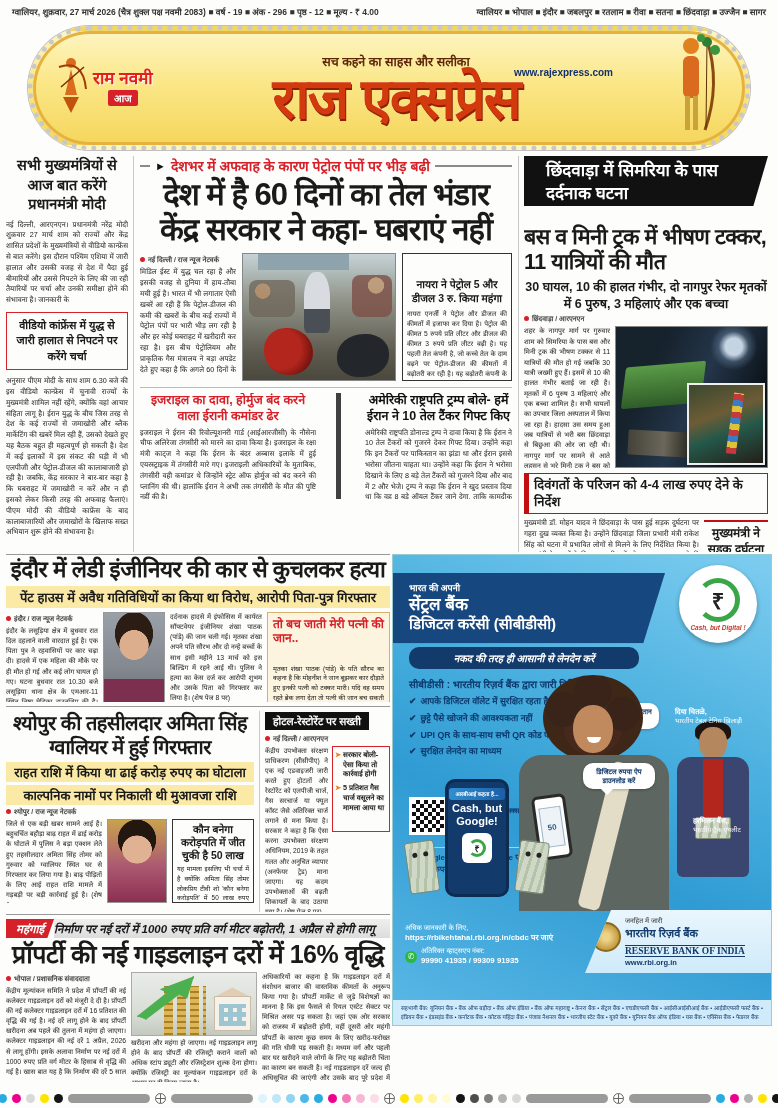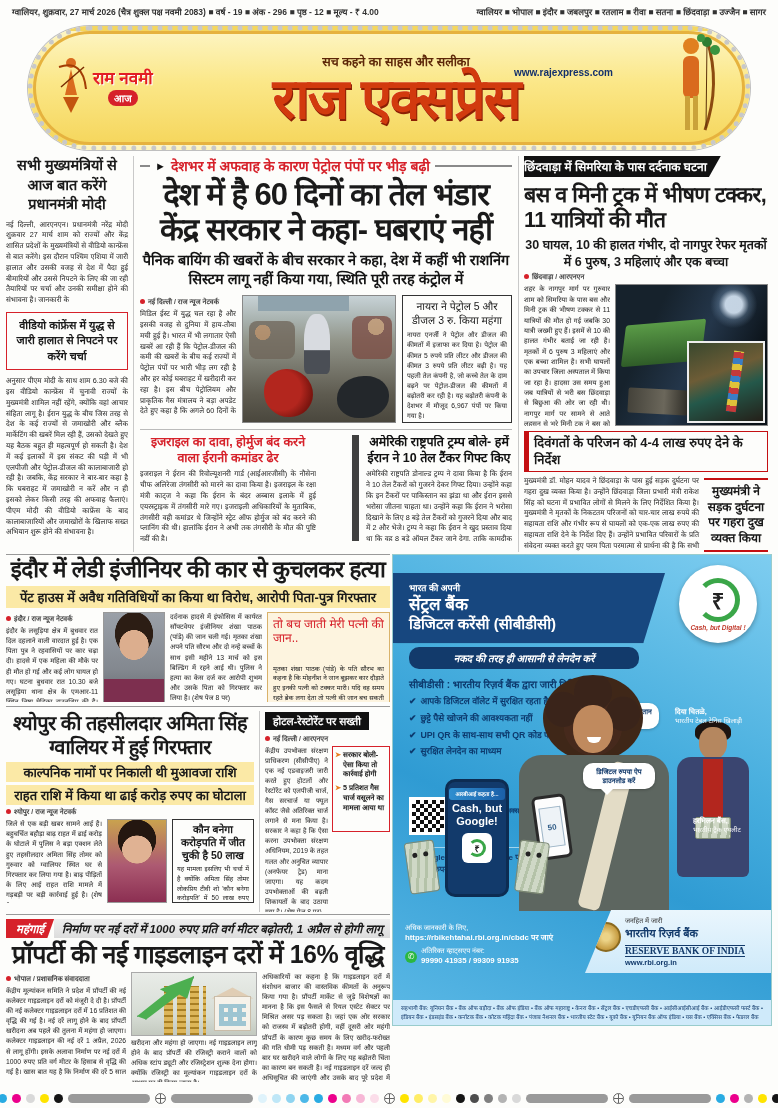--- a/index.html
+++ b/index.html
@@ -14,21 +14,21 @@
     justify-content:space-between; font-size:8.5px; font-weight:bold; color:#333; }
   
   .masthead { position:absolute; top:26px; left:28px; right:28px; height:124px;
     border-radius:62px; border:5px dotted #c8c8c8;
     background:linear-gradient(180deg,#fdf5c2 0%,#fbe788 45%,#f5d65c 100%);
     box-shadow: inset 0 0 0 3px #e6b23e, 0 0 0 1px #bfbfbf;
     display:flex; align-items:center; padding:0 22px; }
   .mh-left { width:118px; display:flex; align-items:center; gap:4px; }
   .mh-festival { text-align:center; }
   .mh-fest1 { font-size:17px; font-weight:800; color:#e31e24; text-shadow:1px 1px 0 #fff; line-height:1.05; }
-  .mh-fest2 { display:inline-block; margin-top:2px; background:#d6212a; color:#fff; font-weight:bold; font-size:10px; padding:1px 6px; border-radius:8px; }
+  .mh-fest2 { display:inline-block; margin-top:2px; background:#d6212a; color:#fff; font-weight:bold; font-size:10px; padding:1px 6px; border-radius:2px; }
   .mh-center { flex:1; text-align:center; position:relative; padding-top:6px; }
   .mh-tagline { font-size:12.5px; font-weight:bold; color:#5d2708; }
   .mh-title { font-size:56px; font-weight:800; color:#d23a0e; letter-spacing:-2px; line-height:1.05;
     text-shadow:1px 2px 0 #8c1f05, 0 0 1px #fff; }
   .mh-site { position:absolute; top:20px; right:6px; font-size:10px; font-weight:bold; color:#13306c; }
   .mh-right { width:104px; height:100%; display:flex; align-items:center; justify-content:flex-end; }
   
   .bt { font-size:7.2px; line-height:1.5; text-align:justify; color:#222; }
   .byline { display:flex; align-items:center; gap:3px; font-size:6.9px; font-weight:bold; color:#444; margin:2px 0 3px; }
   .byline .dot { width:5px; height:5px; border-radius:50%; background:#d6212a; flex:0 0 auto; }
@@ -43,31 +43,31 @@
   .kicker-row { display:flex; align-items:center; gap:5px; margin-bottom:3px; }
   .kicker-row .kline { height:2px; background:#8a8a8a; flex:0 0 10px; }
   .kicker-row .kline.grow { flex:1 1 auto; }
   .kicker-arrow { color:#111; font-size:11px; }
   .oil-kicker { color:#d6212a; font-weight:800; font-size:14px; white-space:nowrap; }
   .oil-headline { font-size:31px; font-weight:800; text-align:center; line-height:1.12; letter-spacing:-1px; }
   .oil-subhead { font-size:14.5px; font-weight:800; text-align:center; line-height:1.3; margin-top:4px; color:#141414; }
   .oil-row3 { display:grid; grid-template-columns:96px 1fr 110px; column-gap:6px; height:128px; margin-top:6px; }
   .oil-row3 .bt { overflow:hidden; }
   .naira-box { border:1px solid #333; padding:4px 4px; overflow:hidden; }
-  .naira-h { font-size:10.5px; font-weight:400; text-align:center; line-height:1.3; margin-bottom:3px; }
+  .naira-h { font-size:10.5px; font-weight:700; text-align:center; line-height:1.3; margin-bottom:3px;margin-top:20px; }
   .naira-box .bt { font-size:6.7px; }
   .oil-row4 { display:grid; grid-template-columns:1fr 1fr; column-gap:20px; border-top:1px solid #bbb; margin-top:6px; padding-top:5px; height:112px; }
   .sub-art { overflow:hidden; }
-  .sub-art + .sub-art { border-left:7px solid #404040; padding-left:7px;margin-left:16px; }
+  .sub-art + .sub-art { border-left:5px solid #404040; padding-left:24px; }
   .sub-h-red { color:#d6212a; font-size:12.5px; font-weight:800; text-align:center; line-height:1.25; margin-bottom:3px; }
   .sub-h-blk { color:#111; font-size:12.5px; font-weight:800; text-align:center; line-height:1.25; margin-bottom:3px; }
   
   .col-right { overflow:hidden; }
-  .crash-kicker { display:inline-block; background:#111; color:#fff; font-weight:800; font-size:12px; padding:2px 14px 2px 0;
-    clip-path:polygon(0 0,100% 0,94% 100%,0 100%); margin-bottom:6px; }
+  .crash-kicker { display:inline-block; background:#111; color:#fff; font-weight:800; font-size:17px; padding:2px 14px 2px 22px;
+    clip-path:polygon(0 0,100% 0,94% 100%,0 100%); margin-bottom:19px; }
   .crash-headline { font-size:21.5px; font-weight:800; line-height:1.18; letter-spacing:-.5px; }
   .crash-subhead { font-size:12.5px; font-weight:800; text-align:center; line-height:1.35; margin-top:3px; }
   .crash-row { display:grid; grid-template-columns:86px 1fr; column-gap:5px; height:142px; margin-top:2px; }
   .crash-row .bt { overflow:hidden; font-size:6.9px; }
   .photo-crash { position:relative; background:
       radial-gradient(circle at 78% 14%, rgba(215,230,245,.9) 0 5%, rgba(120,150,180,.35) 9%, transparent 14%),
       linear-gradient(115deg,#16222c 25%,#24364a 52%,#0b1218 82%); border:1px solid #888; }
   .crash-bus { position:absolute; left:5%; top:26%; width:52%; height:30%;
       background:linear-gradient(180deg,#5a9b47,#2f5c28); transform:skewX(-12deg) rotate(-5deg); border-radius:3px; }
   .crash-debris { position:absolute; left:8%; bottom:8%; width:40%; height:18%;
@@ -86,21 +86,21 @@
   .ind-headline { font-size:22.5px; font-weight:800; text-align:center; line-height:1.1; letter-spacing:-.5px; }
   .ind-subhead { font-size:13px; padding:2px 0; margin-top:3px; }
   .ind-row { display:grid; grid-template-columns:92px 62px 92px 1fr; column-gap:5px; height:96px; margin-top:4px; }
   .ind-row .bt { overflow:hidden; font-size:6.8px; }
   .photo-portrait { position:relative; border:1px solid #999; background:
       radial-gradient(ellipse 40% 26% at 50% 34%, #dcae8e 0 60%, transparent 62%),
       radial-gradient(ellipse 52% 38% at 50% 22%, #2c1d14 0 60%, transparent 62%),
       linear-gradient(180deg,#9aa0a8 0%,#83888f 60%,#62666c 100%); }
   .photo-portrait .shawl { position:absolute; bottom:0; width:100%; height:30%; background:#7d2f4f; }
   .wife-box { background:#fdf4df; border:1px solid #d9b26a; padding:4px 5px; overflow:hidden; }
-  .wife-h { color:#d6212a; font-size:12px; font-weight:400; line-height:1.2; margin-bottom:18px; }
+  .wife-h { color:#d6212a; font-size:12px; font-weight:700; line-height:1.2; margin-bottom:18px; }
   .wife-box .bt { font-size:6.5px; }
   
   .band-lower { position:absolute; top:706px; left:6px; width:384px; height:206px; display:grid; grid-template-columns:248px 131px; column-gap:5px; border-top:1px solid #999; padding-top:4px; }
   .shy-headline { font-size:20px; font-weight:800; text-align:center; line-height:1.2; letter-spacing:-.5px; }
   .shy-sub { font-size:13px; padding:1px 0; margin-top:3px; }
   .shy-row { display:grid; grid-template-columns:96px 60px 1fr; column-gap:5px; height:84px; margin-top:3px; }
   .shy-row .bt { overflow:hidden; font-size:6.8px; }
   .photo-portrait2 { position:relative; border:1px solid #999; background:
       radial-gradient(ellipse 42% 28% at 50% 36%, #e0b293 0 60%, transparent 62%),
       radial-gradient(ellipse 54% 40% at 50% 24%, #241710 0 60%, transparent 62%),
@@ -115,21 +115,21 @@
   .lpg-row .bt { font-size:6.7px; }
   .lpg-bullets { border:1.5px solid #d6212a; padding:3px 2px; height:86px; overflow:hidden; }
   .lpg-bullet { display:flex; gap:2px; font-size:7.2px; font-weight:bold; line-height:1.35; margin-bottom:4px; }
   .b-arrow { color:#e87c1e; font-weight:800; flex:0 0 auto; }
   
   .band-prop { position:absolute; top:914px; left:6px; width:384px; height:168px; overflow:hidden; border-top:1px solid #999; padding-top:4px; }
   .prop-strip { display:flex; align-items:stretch; height:19px; }
   .prop-label { background:#d6212a; color:#fff; font-weight:800; font-style:italic; font-size:11.5px; padding:2px 10px;
       clip-path:polygon(0 0,100% 0,86% 100%,0 100%); display:flex; align-items:center; }
   .prop-striph { flex:1; background:linear-gradient(180deg,#efefef,#dcdcdc); font-weight:800; font-style:italic; font-size:11.5px;
-      display:flex; align-items:center; padding-left:8px; }
+      display:flex; align-items:center; padding-left:0; }
   .prop-headline { font-size:25px; font-weight:800; text-align:center; line-height:1.1; letter-spacing:-.5px; margin-top:3px; }
   .prop-row { display:grid; grid-template-columns:120px 126px 1fr; column-gap:5px; height:106px; margin-top:3px; }
   .prop-row .bt { overflow:hidden; font-size:6.8px; }
   .prop-mid { display:flex; flex-direction:column; gap:2px; }
   .photo-house { position:relative; height:64px; border:1px solid #aaa; background:linear-gradient(180deg,#e9ece8,#d6dcd4 70%,#c3c9bf); overflow:hidden; }
   .ph-coins { position:absolute; left:26%; bottom:0; width:34%; height:78%;
       background:repeating-linear-gradient(0deg,#a87f23 0 2px,#ddb659 2px 6px);
       -webkit-mask:repeating-linear-gradient(90deg,#000 0 9px,transparent 9px 13px); mask:repeating-linear-gradient(90deg,#000 0 9px,transparent 9px 13px); }
   .ph-house { position:absolute; right:4%; bottom:6%; width:30%; height:56%; background:#f6f2ea; border:1px solid #c9bca8; }
   .ph-roof { position:absolute; right:2%; bottom:58%; width:34%; height:18%; background:#e0cdb4; clip-path:polygon(0 100%,50% 0,100% 100%); }
@@ -298,21 +298,20 @@
 
     <div class="col-center">
       <div class="kicker-row">
         <span class="kline"></span>
         <span class="kicker-arrow">►</span>
         <span class="oil-kicker">देशभर में अफवाह के कारण पेट्रोल पंपों पर भीड़ बढ़ी</span>
         <span class="kline grow"></span>
       </div>
       <div class="oil-headline">देश में है 60 दिनों का तेल भंडार</div>
       <div class="oil-headline">केंद्र सरकार ने कहा- घबराएं नहीं</div>
-      <div class="oil-subhead">पैनिक बायिंग की खबरों के बीच सरकार ने कहा, देश में कहीं भी राशनिंग सिस्टम लागू नहीं किया गया, स्थिति पूरी तरह कंट्रोल में</div>
       <div class="oil-row3">
         <div>
           <div class="byline">
             <span class="dot"></span>
             <span>नई दिल्ली / राज न्यूज नेटवर्क</span>
           </div>
           <div class="bt" style="height:108px;">मिडिल ईस्ट में युद्ध चल रहा है और इसकी वजह से दुनिया में हाय-तौबा मची हुई है। भारत में भी लगातार ऐसी खबरें आ रही हैं कि पेट्रोल-डीजल की कमी की खबरों के बीच कई राज्यों में पेट्रोल पंपों पर भारी भीड़ लग रही है और हर कोई घबराहट में खरीदारी कर रहा है। इस बीच पेट्रोलियम और प्राकृतिक गैस मंत्रालय ने बड़ा अपडेट देते हुए कहा है कि अगले 60 दिनों के लिए कच्चे तेल की आपूर्ति पहले ही सुनिश्चित कर ली गई है, ऐसे में घबराने या पैनिक बायिंग की जरूरत नहीं है। सरकार ने साफ कहा कि सभी पेट्रोल पंप सामान्य रूप से काम कर रहे हैं और कहीं भी राशनिंग सिस्टम लागू नहीं किया गया है। पेट्रोल पंपों पर अचानक भीड़, दरअसल सोशल मीडिया पर फैलाई जा रही भ्रामक पोस्टों के बाद देखने को मिली है। (शेष पेज 8 पर)</div>
         </div>
         <div class="photo-petrol">
           <div class="p-canopy"></div>
@@ -385,22 +384,22 @@
       <div class="wife-box">
         <div class="wife-h">तो बच जाती मेरी पत्नी की जान..</div>
         <div class="bt">मृतका शंखा पाठक (पांडे) के पति सौरभ का कहना है कि मोहनीश ने जान बूझकर कार दौड़ाते हुए इनकी पत्नी को टक्कर मारी। यदि वह समय रहते ब्रेक लगा देता तो पत्नी की जान बच सकती थी। कार की टक्कर से शान्या का सिर दीवार से टकरा गया था जिससे वह बुरी तरह जख्मी हो गई थी और बाद में उपचार के दौरान उसने दम तोड़ दिया। रहवासियों ने बताया कि अपार्टमेंट के सामने वाले में कुलदीप चौधरी का पेंट हाउस है जिसका निर्माण अवैध रूप से किया गया था साथ ही अवैध गतिविधियां भी संचालित हो रही थीं। रहवासी लंबे समय से इसका विरोध कर रहे थे।</div>
       </div>
     </div>
   </div>
 
   <div class="band-lower">
     <div>
       <div class="shy-headline">श्योपुर की तहसीलदार अमिता सिंह ग्वालियर में हुई गिरफ्तार</div>
+      <div class="shy-sub yellowbar">राहत राशि में किया था ढाई करोड़ रुपए का घोटाला</div>
       <div class="shy-sub yellowbar">काल्पनिक नामों पर निकाली थी मुआवजा राशि</div>
-      <div class="shy-sub yellowbar">राहत राशि में किया था ढाई करोड़ रुपए का घोटाला</div>
       <div class="byline">
         <span class="dot"></span>
         <span>श्योपुर / राज न्यूज नेटवर्क</span>
       </div>
       <div class="shy-row">
         <div class="bt">जिले से एक बड़ी खबर सामने आई है। बहुचर्चित बहौड़ा बाढ़ राहत में ढाई करोड़ के घोटाले में पुलिस ने बड़ा एक्शन लेते हुए तहसीलदार अमिता सिंह तोमर को गुरुवार को ग्वालियर स्थित घर से गिरफ्तार कर लिया गया है। बाढ़ पीड़ितों के लिए आई राहत राशि मामले में गड़बड़ी पर बड़ी कार्रवाई हुई है। (शेष पेज 8 पर)</div>
         <div class="photo-portrait2"></div>
         <div class="kbc-box">
           <div class="kbc-h">कौन बनेगा करोड़पति में जीत चुकी है 50 लाख</div>
           <div class="bt">यह मामला इसलिए भी चर्चा में है क्योंकि अमिता सिंह तोमर लोकप्रिय टीवी शो 'कौन बनेगा करोड़पति' में 50 लाख रुपए जीत चुकी हैं। एक समय अपनी उपलब्धि के लिए चर्चित रहीं अधिकारी का नाम अब गंभीर भ्रष्टाचार के आरोपों में सामने आने से जिलेभर में हलचल मच गई है।</div>

